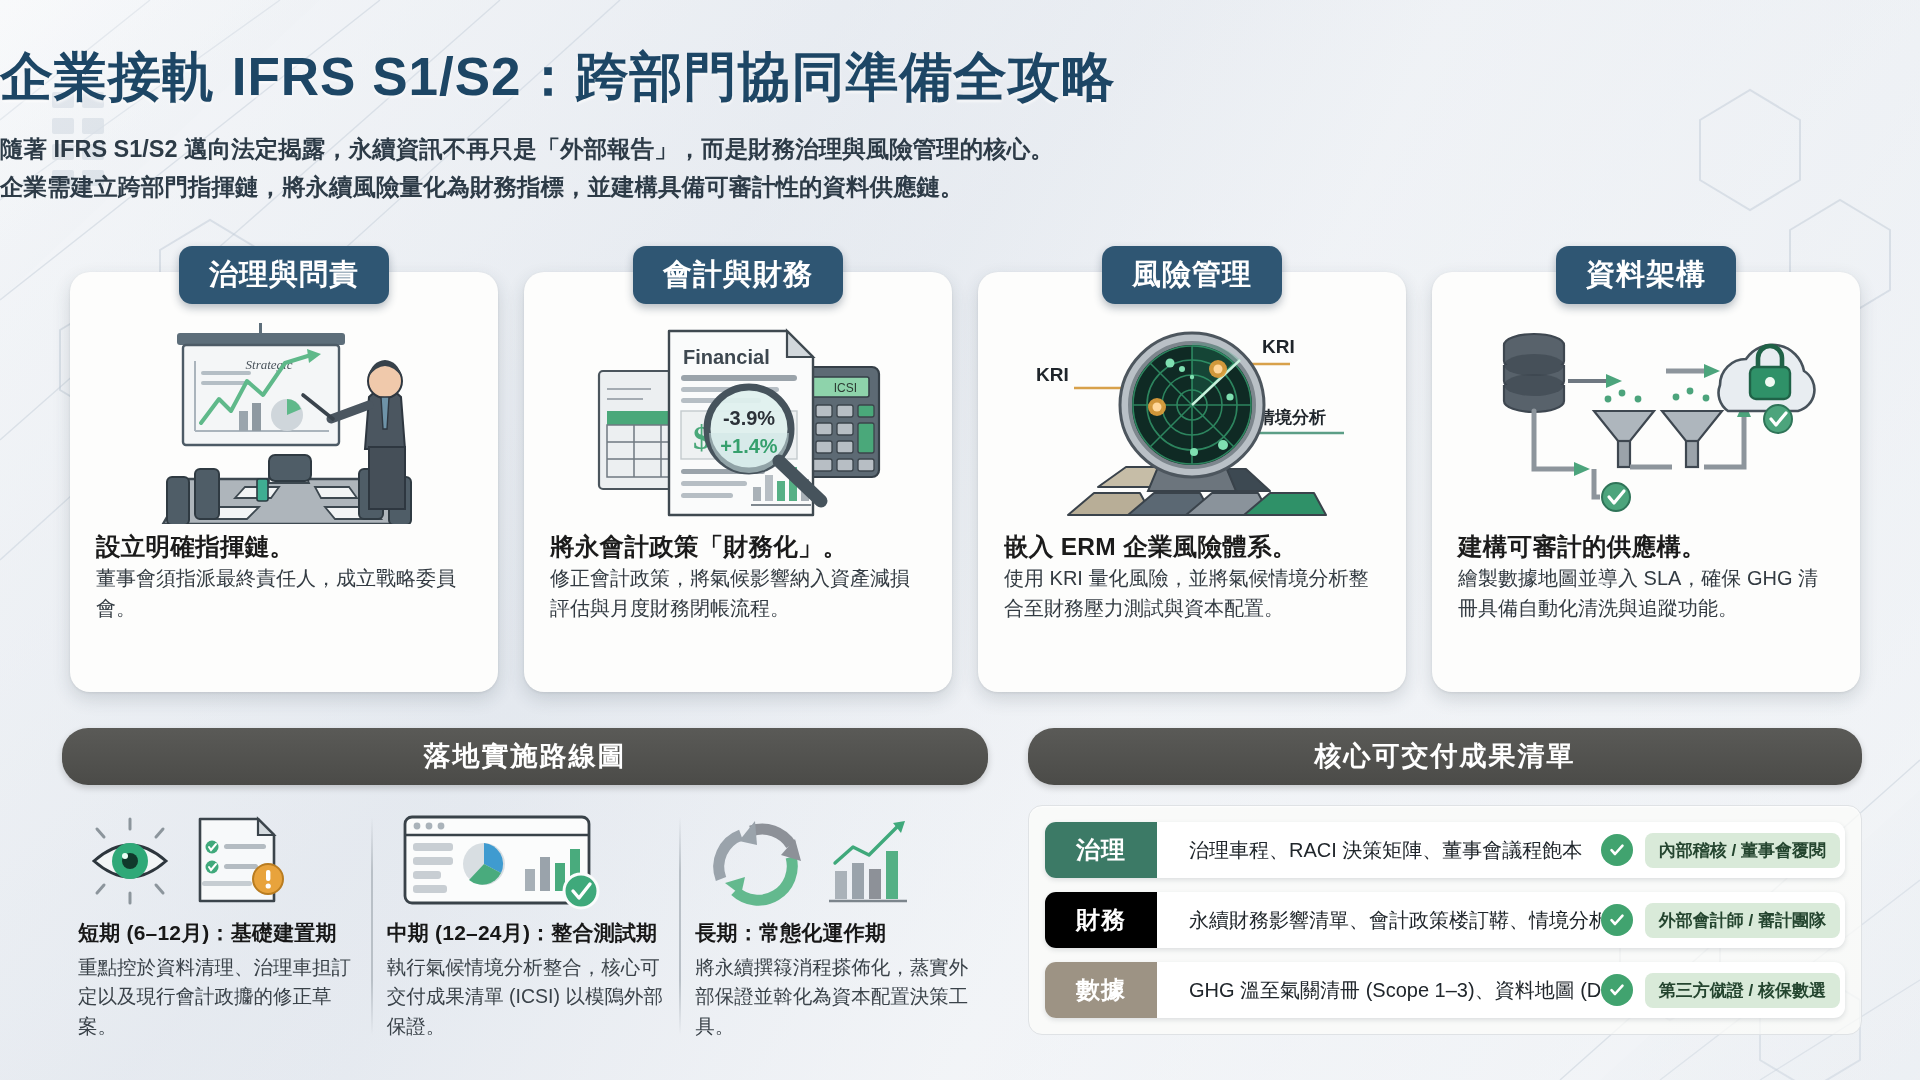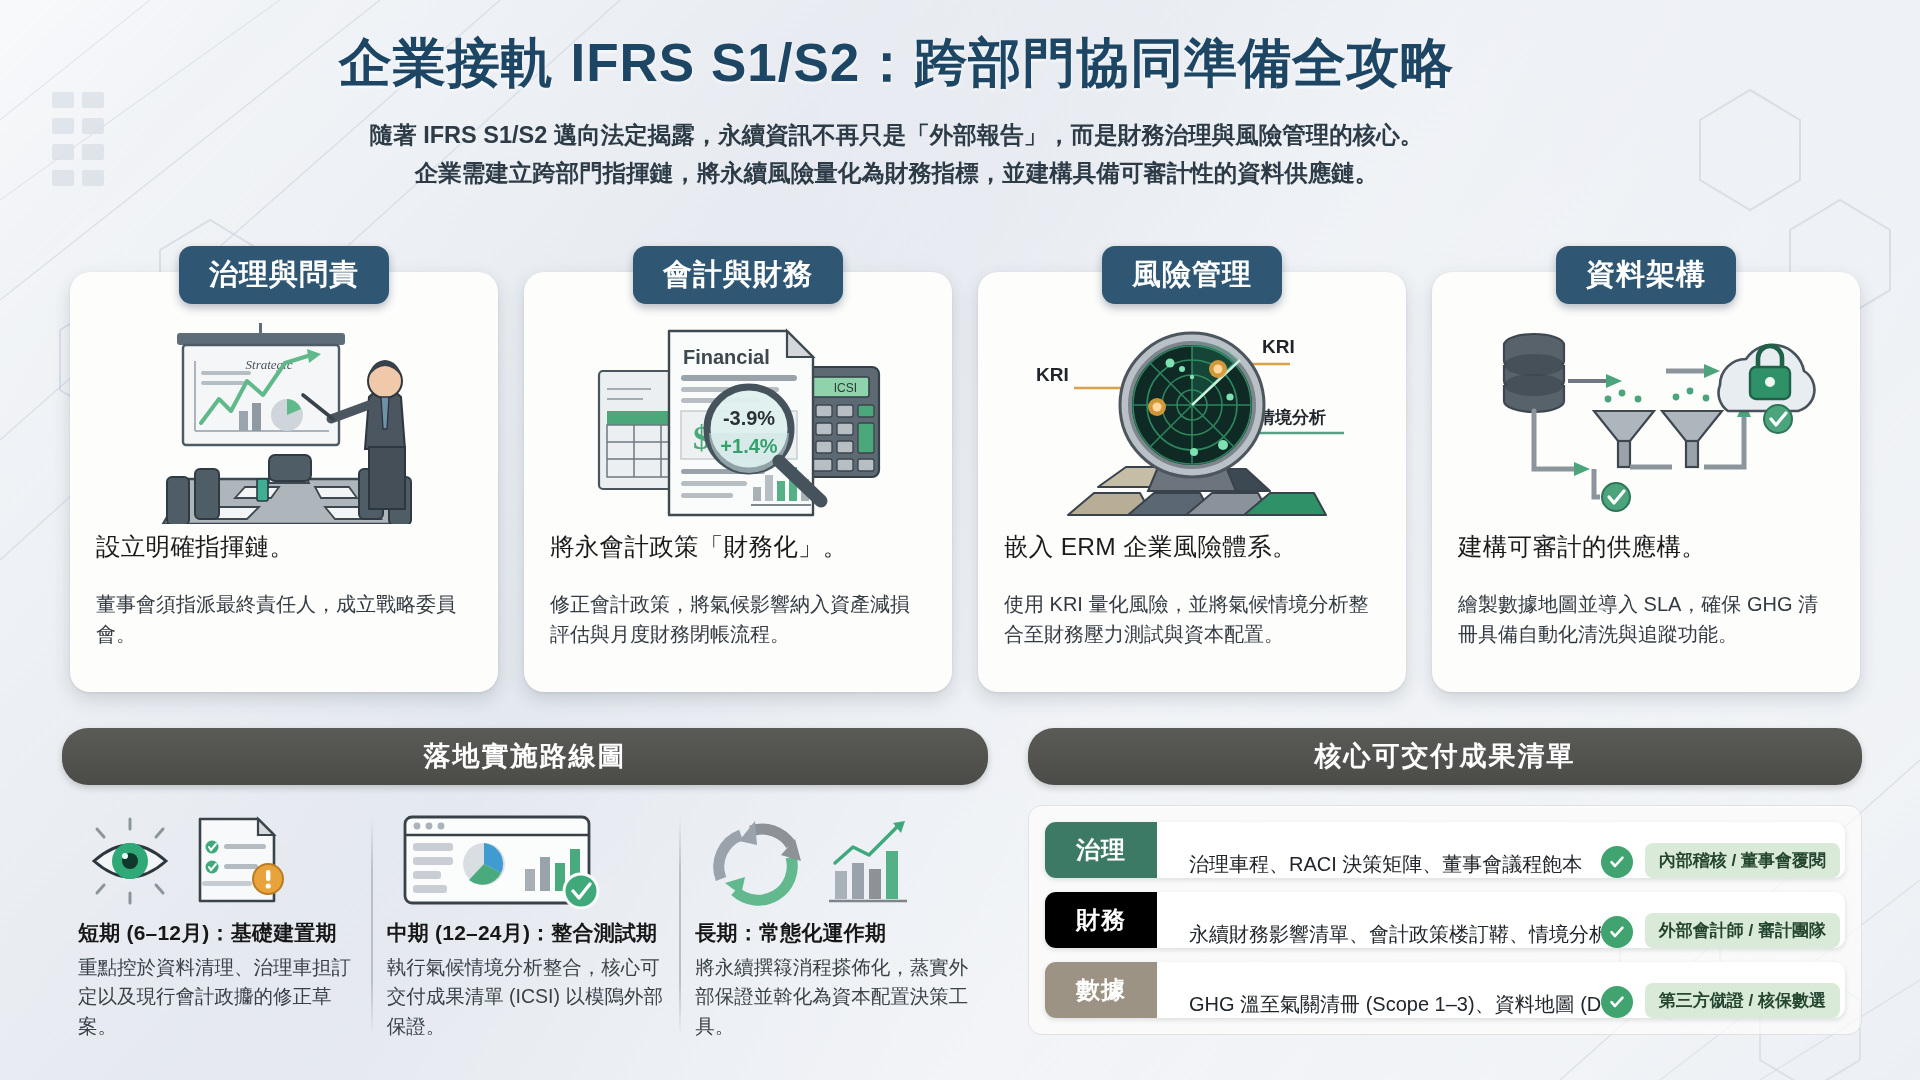--- a/index.html
+++ b/index.html
@@ -13,21 +13,21 @@
     background:
       linear-gradient(135deg, rgba(255,255,255,0.55) 0%, rgba(236,239,243,0.2) 40%, rgba(255,255,255,0.5) 100%),
       linear-gradient(115deg, #e9edf2 0%, #e2e7ee 35%, #eef1f5 60%, #e4e9ef 100%);
     position: relative;
   }
 
   
   #bg-deco { position:absolute; inset:0; pointer-events:none; }
 
   
-  .header { position: absolute; top: 28px; left: 0; width: 1793px; text-align: center; }
+  .header { position: absolute; top: 42px; left: 0; width: 1793px; text-align: left; }
   .title {
     font-size: 53px; font-weight: 700; letter-spacing: 1px;
     color: #1d4665;
     text-shadow: 0 2px 3px rgba(255,255,255,0.85), 0 1px 0 rgba(0,0,0,0.10);
   }
   .subtitle {
     margin-top: 16px; font-size: 23.5px; line-height: 1.62; color: #2d3b47;
     font-weight: 600;
   }
 
@@ -42,21 +42,21 @@
   .card-badge {
     position: absolute; top: -26px; left: 50%; transform: translateX(-50%);
     background: #2f5673; color: #fff; border-radius: 13px;
     padding: 9px 30px; font-size: 29px; font-weight: 700; white-space: nowrap;
     box-shadow: 0 4px 9px rgba(30,50,70,0.32);
     letter-spacing: 1px;
   }
   .card-art { height: 210px; display:flex; align-items:center; justify-content:center; }
   .card-art svg { display:block; }
   .card-text { padding: 4px 26px 0 26px; }
-  .card-h { font-size: 24.5px; font-weight: 400; color: #1b1b1b; margin-bottom: 26px; letter-spacing:.3px;}
+  .card-h { font-size: 24.5px; font-weight: 700; color: #1b1b1b; margin-bottom: 0; letter-spacing:.3px;}
   .card-p { font-size: 20px; line-height: 1.52; color: #333b42; }
 
   
   .bottom { position: absolute; top: 728px; left: 62px; width: 1800px;
             display:flex; gap: 40px; }
   .panel-left  { width: 926px; }
   .panel-right { width: 834px; }
 
   .panel-head {
     background: linear-gradient(180deg,#5a5a57 0%,#4b4b48 100%);
@@ -77,21 +77,21 @@
   .rm-p { font-size: 19.5px; line-height:1.5; color:#3a4249; }
 
   
   .deliv-wrap {
     margin-top: 20px; background: rgba(252,252,250,0.72);
     border: 1px solid #dfe2e5; border-radius: 14px; padding: 16px 16px;
     display:flex; flex-direction:column; gap: 14px;
     box-shadow: inset 0 1px 2px rgba(255,255,255,0.8);
   }
   .deliv-row {
-    display:flex; align-items:flex-end; background:#fff; border-radius: 11px;
+    display:flex; align-items:center; background:#fff; border-radius: 11px;
     box-shadow: 0 2px 5px rgba(40,55,70,0.14); overflow:hidden; height: 56px;
   }
   .deliv-tag {
     width: 112px; height:100%; display:flex; align-items:center; justify-content:center;
     color:#fff; font-size: 24px; font-weight:700; letter-spacing:1px; flex:none;
   }
   .deliv-desc { flex:1 1 auto; padding: 0 32px; font-size: 20px; color:#20262b; white-space:nowrap; overflow:hidden;}
   .deliv-check {
     width: 32px; height: 32px; border-radius: 50%; background:#41a36f; flex:none;
     display:flex; align-items:center; justify-content:center; margin-right: 12px;

